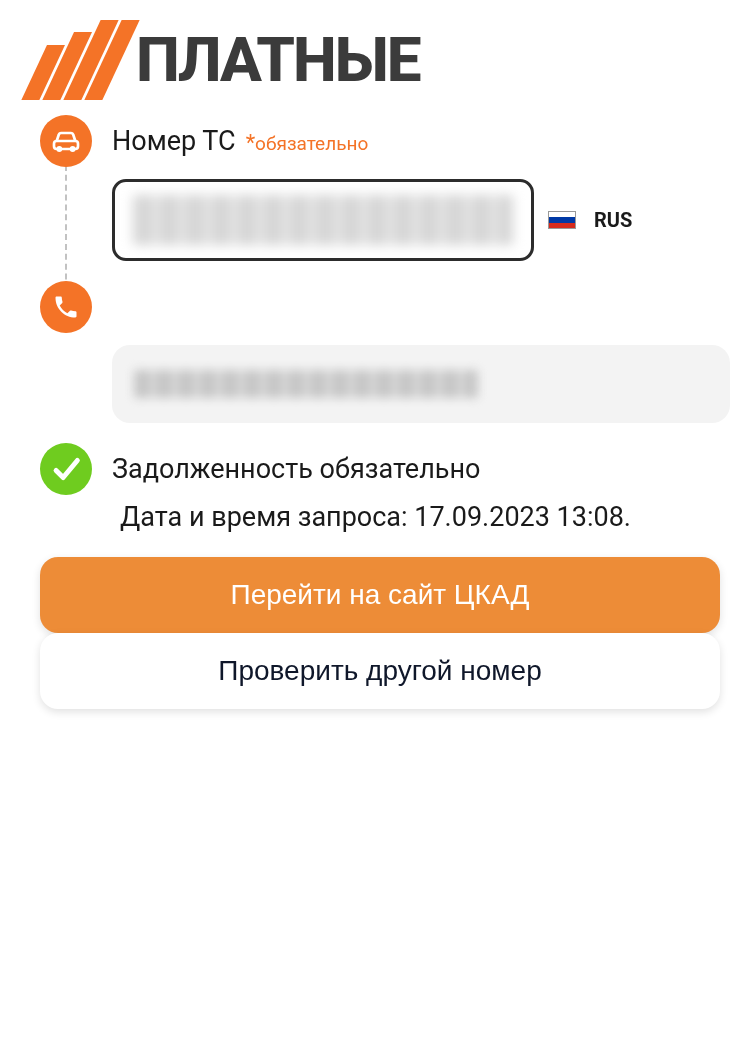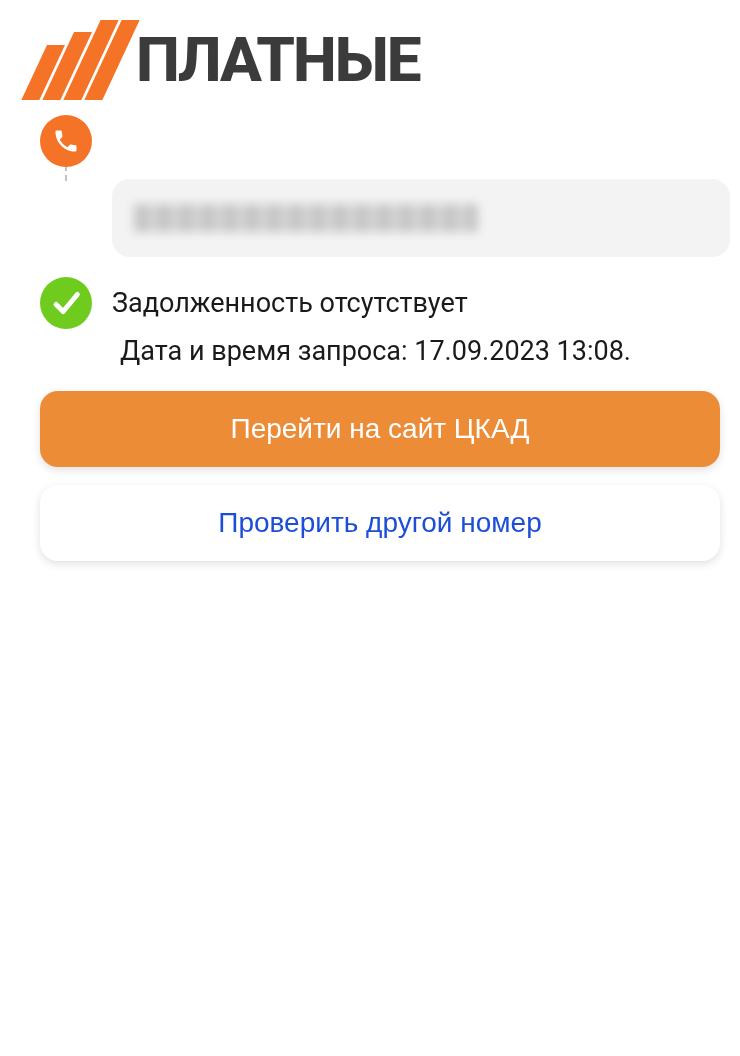--- a/index.html
+++ b/index.html
@@ -165,58 +165,83 @@
     color: #1a1a1a;
     margin-top: 6px;
     margin-left: 80px;
   }
 
   
   .buttons {
     margin-top: 24px;
     display: flex;
     flex-direction: column;
-    gap: 18px;
+    gap: 0;
   }
   .btn {
     width: 100%;
     height: 76px;
     border-radius: 18px;
     border: none;
     font-size: 28px;
     cursor: pointer;
     box-shadow: 0 3px 8px rgba(0,0,0,0.12);
   }
   .btn.primary {
     background: #ed8c37;
     color: #fff;
   }
   .btn.secondary {
     background: #fff;
-    color: #1d4ed8;
+    color: #0f172a;
   }
 </style>
 </head>
 <body>
 
 <div class="logo-container">
   <div class="logo-stripes">
     <div class="stripe s1"></div>
     <div class="stripe s2"></div>
     <div class="stripe s3"></div>
     <div class="stripe s4"></div>
   </div>
   <div class="logo-text-block">
     <div class="logo-text">ПЛАТНЫЕ</div>
   </div>
 </div>
 
 <div class="form-container">
   <div class="vline"></div>
 
+  <div class="step">
+    <div class="step-head">
+      <div class="icon-circle">
+        <svg width="32" height="32" viewBox="0 0 24 24" fill="none" stroke="#fff" stroke-width="2">
+          <path d="M5 12l1.5-4.5A2 2 0 0 1 8.4 6h7.2a2 2 0 0 1 1.9 1.5L19 12"></path>
+          <rect x="3" y="12" width="18" height="6" rx="2"></rect>
+          <circle cx="7" cy="18" r="1.2" fill="#fff"></circle>
+          <circle cx="17" cy="18" r="1.2" fill="#fff"></circle>
+        </svg>
+      </div>
+      <div>
+        <span class="step-label">Номер ТС</span>
+        <span class="req">обязательно</span>
+      </div>
+    </div>
+    <div class="step-body">
+      <div class="plate-row">
+        <div class="plate-input">
+          <div class="blur-content"></div>
+        </div>
+        <span class="flag"></span>
+        <span class="country">RUS</span>
+      </div>
+    </div>
+  </div>
 
   <div class="step">
     <div class="step-head">
       <div class="icon-circle">
         <svg width="28" height="28" viewBox="0 0 24 24" fill="#fff">
           <path d="M6.6 10.8c1.4 2.8 3.8 5.2 6.6 6.6l2.2-2.2c.3-.3.7-.4 1-.2 1.2.4 2.4.6 3.6.6.6 0 1 .4 1 1V20c0 .6-.4 1-1 1C10.6 21 3 13.4 3 4c0-.6.4-1 1-1h3.4c.6 0 1 .4 1 1 0 1.2.2 2.4.6 3.6.1.3 0 .7-.2 1l-2.2 2.2z"></path>
         </svg>
       </div>
     </div>
     <div class="step-body">
@@ -227,21 +252,21 @@
   </div>
 
 
   <div class="step" style="margin-bottom:0;">
     <div class="step-head" style="margin-bottom:4px;">
       <div class="icon-circle green">
         <svg width="34" height="34" viewBox="0 0 24 24" fill="none" stroke="#fff" stroke-width="3.5" stroke-linecap="round" stroke-linejoin="round">
           <polyline points="5 13 10 18 20 6"></polyline>
         </svg>
       </div>
-      <span class="result-text">Задолженность отсутствует</span>
+      <span class="result-text">Задолженность обязательно</span>
     </div>
     <div class="result-sub">Дата и время запроса: 17.09.2023 13:08.</div>
   </div>
 
   <div class="buttons">
     <button class="btn primary">Перейти на сайт ЦКАД</button>
     <button class="btn secondary">Проверить другой номер</button>
   </div>
 
 </div>

